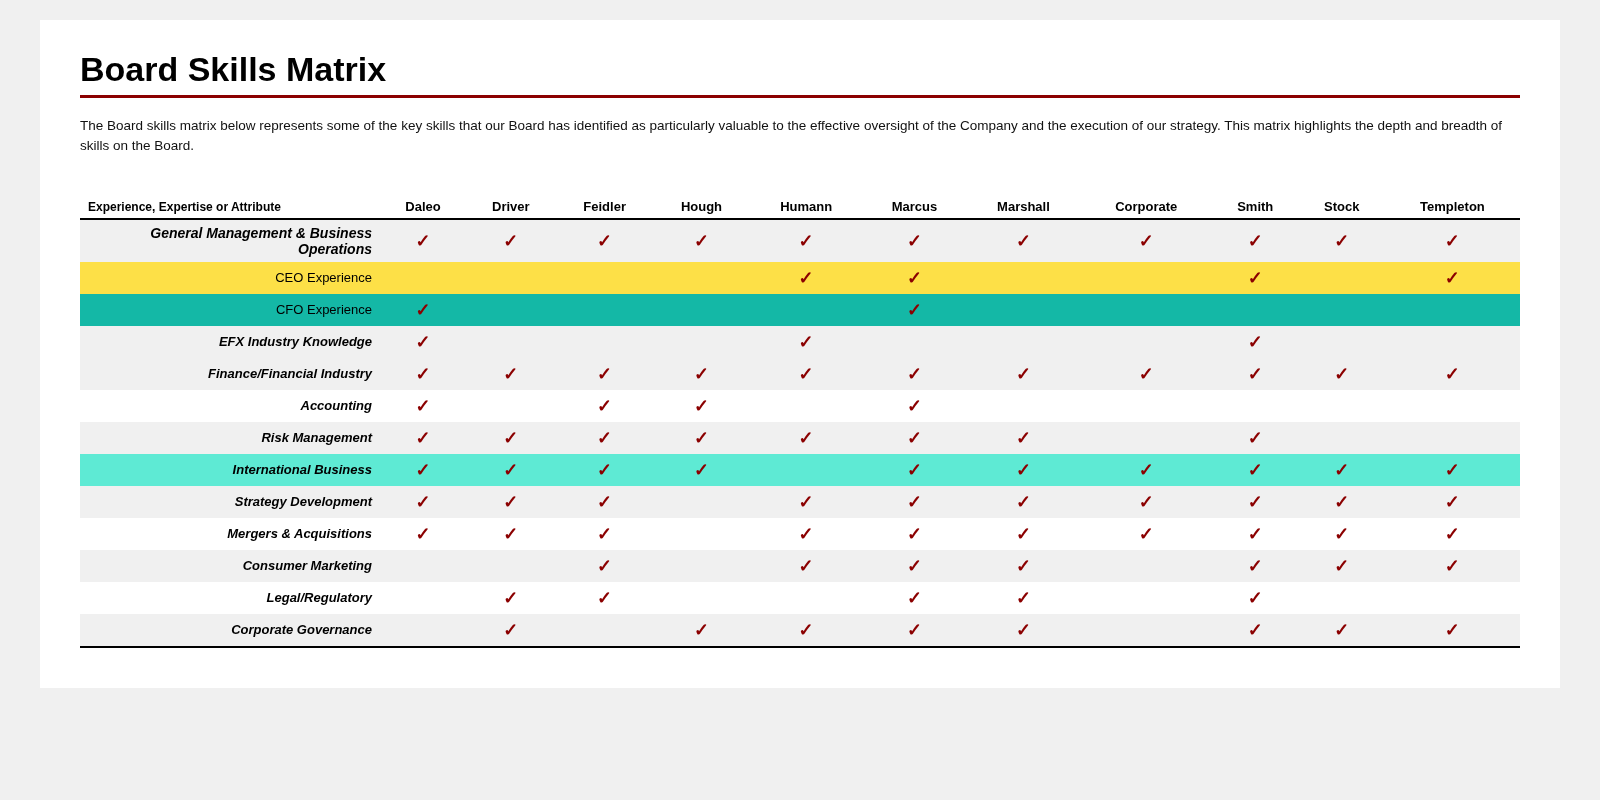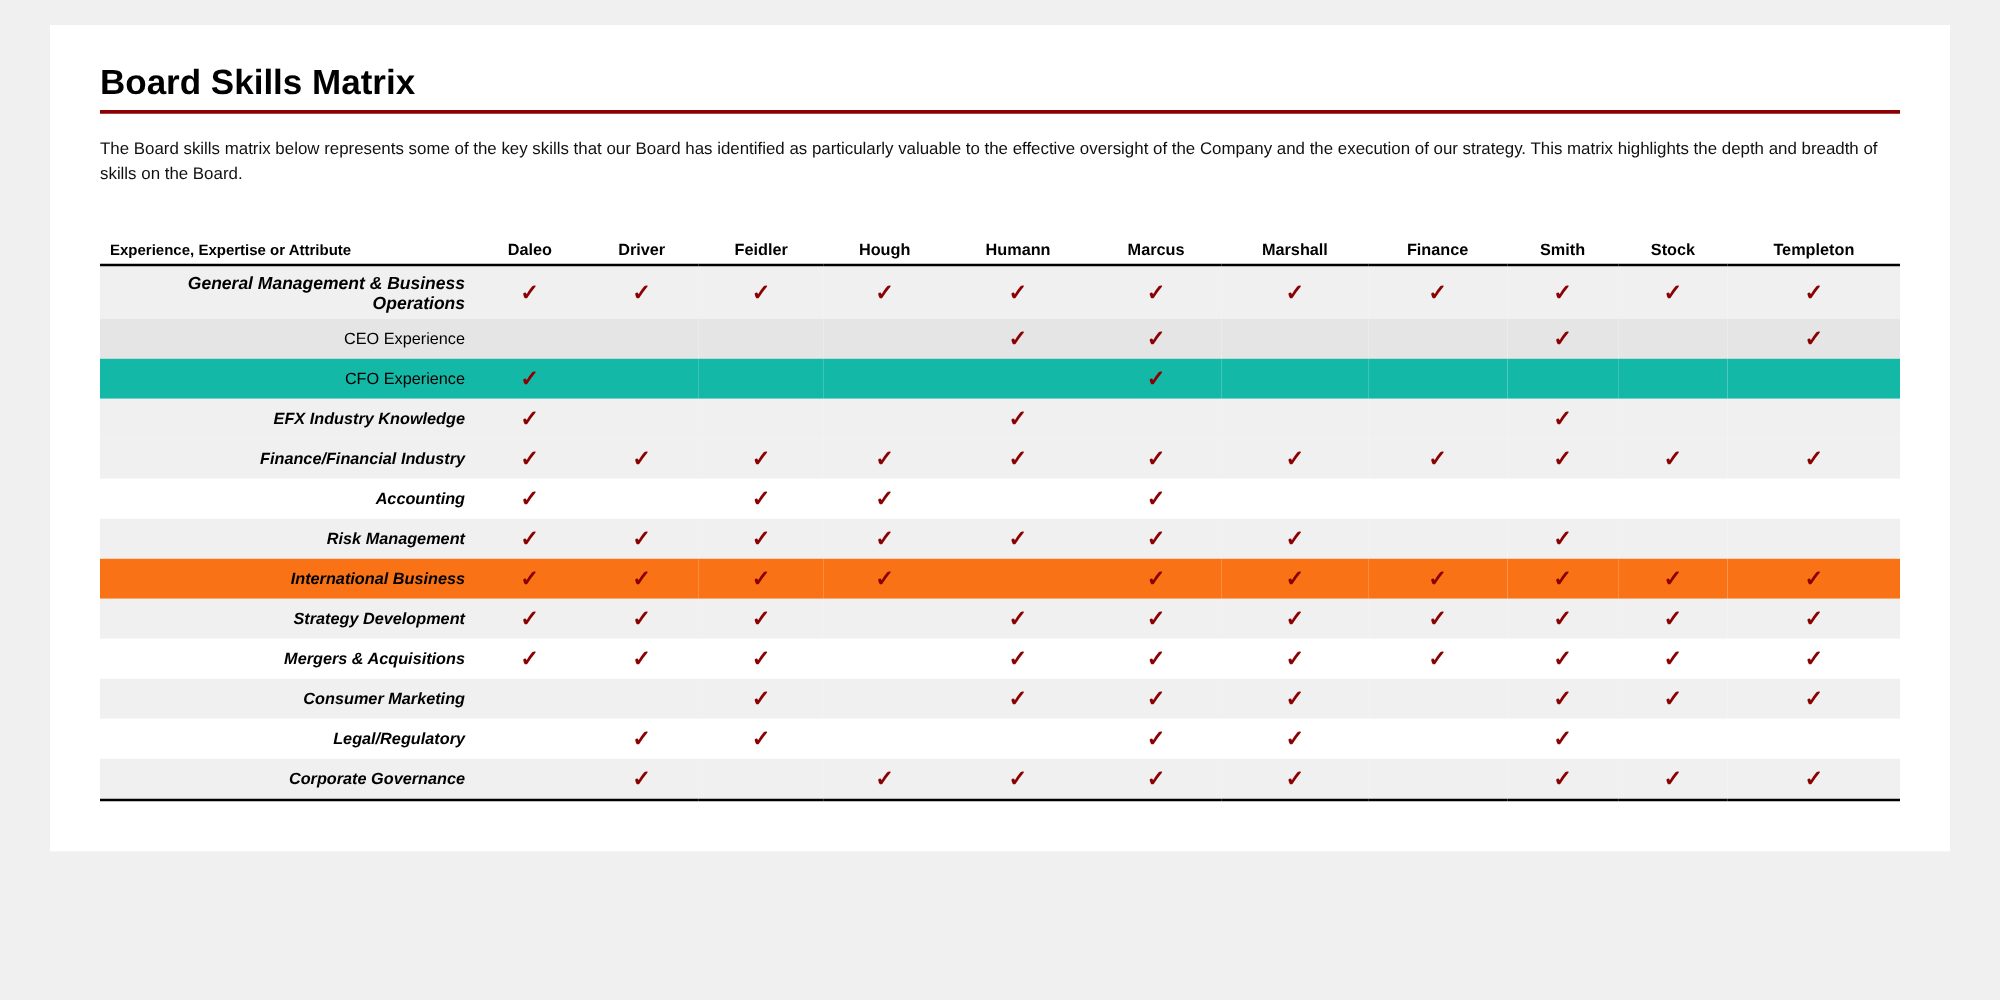--- a/index.html
+++ b/index.html
@@ -13,21 +13,21 @@
       align-items: flex-start;
       min-height: 800px;
       padding: 20px;
     }
     .container {
       background: #fff;
       width: 1520px;
       padding: 30px 40px 40px 40px;
     }
     h1 {
-      font-size: 28px;
+      font-size: 34px;
       font-weight: 900;
       margin-bottom: 6px;
       color: #000;
     }
     .red-line {
       height: 3px;
       background: #8b0000;
       margin-bottom: 18px;
     }
     .description {
@@ -94,42 +94,42 @@
         <th class="col-skill">
           <span>Experience, Expertise or Attribute</span>
         </th>
         <th>Daleo</th>
         <th>Driver</th>
         <th>Feidler</th>
         <th>Hough</th>
         <th>Humann</th>
         <th>Marcus</th>
         <th>Marshall</th>
-        <th>Finance</th>
+        <th>Corporate</th>
         <th>Smith</th>
         <th>Stock</th>
         <th>Templeton</th>
       </tr>
     </thead>
     <tbody id="table-body">
     <tr style="background-color: rgb(240, 240, 240);">
           <td style="font-weight: 900; font-style: italic; border-top: 2.5px solid rgb(0, 0, 0); font-size: 14px;">General Management &amp; Business Operations</td>
           <td style="border-top: 2.5px solid rgb(0, 0, 0);"><span class="check">✓</span></td>
           <td style="border-top: 2.5px solid rgb(0, 0, 0);"><span class="check">✓</span></td>
           <td style="border-top: 2.5px solid rgb(0, 0, 0);"><span class="check">✓</span></td>
           <td style="border-top: 2.5px solid rgb(0, 0, 0);"><span class="check">✓</span></td>
           <td style="border-top: 2.5px solid rgb(0, 0, 0);"><span class="check">✓</span></td>
           <td style="border-top: 2.5px solid rgb(0, 0, 0);"><span class="check">✓</span></td>
           <td style="border-top: 2.5px solid rgb(0, 0, 0);"><span class="check">✓</span></td>
           <td style="border-top: 2.5px solid rgb(0, 0, 0);"><span class="check">✓</span></td>
           <td style="border-top: 2.5px solid rgb(0, 0, 0);"><span class="check">✓</span></td>
           <td style="border-top: 2.5px solid rgb(0, 0, 0);"><span class="check">✓</span></td>
           <td style="border-top: 2.5px solid rgb(0, 0, 0);"><span class="check">✓</span></td>
         </tr>
-        <tr style="background-color: #e5e5e5;">
+        <tr style="background-color: #fde047;">
           <td style="padding-left: 28px; font-style: normal; font-weight: normal;">CEO Experience</td>
           <td></td>
           <td></td>
           <td></td>
           <td></td>
           <td><span class="check">✓</span></td>
           <td><span class="check">✓</span></td>
           <td></td>
           <td></td>
           <td><span class="check">✓</span></td>
@@ -199,21 +199,21 @@
           <td><span class="check">✓</span></td>
           <td><span class="check">✓</span></td>
           <td><span class="check">✓</span></td>
           <td><span class="check">✓</span></td>
           <td><span class="check">✓</span></td>
           <td></td>
           <td><span class="check">✓</span></td>
           <td></td>
           <td></td>
         </tr>
-        <tr style="background-color: #f97316;">
+        <tr style="background-color: #5eead4;">
           <td style="font-weight: bold; font-style: italic;">International Business</td>
           <td><span class="check">✓</span></td>
           <td><span class="check">✓</span></td>
           <td><span class="check">✓</span></td>
           <td><span class="check">✓</span></td>
           <td></td>
           <td><span class="check">✓</span></td>
           <td><span class="check">✓</span></td>
           <td><span class="check">✓</span></td>
           <td><span class="check">✓</span></td>

